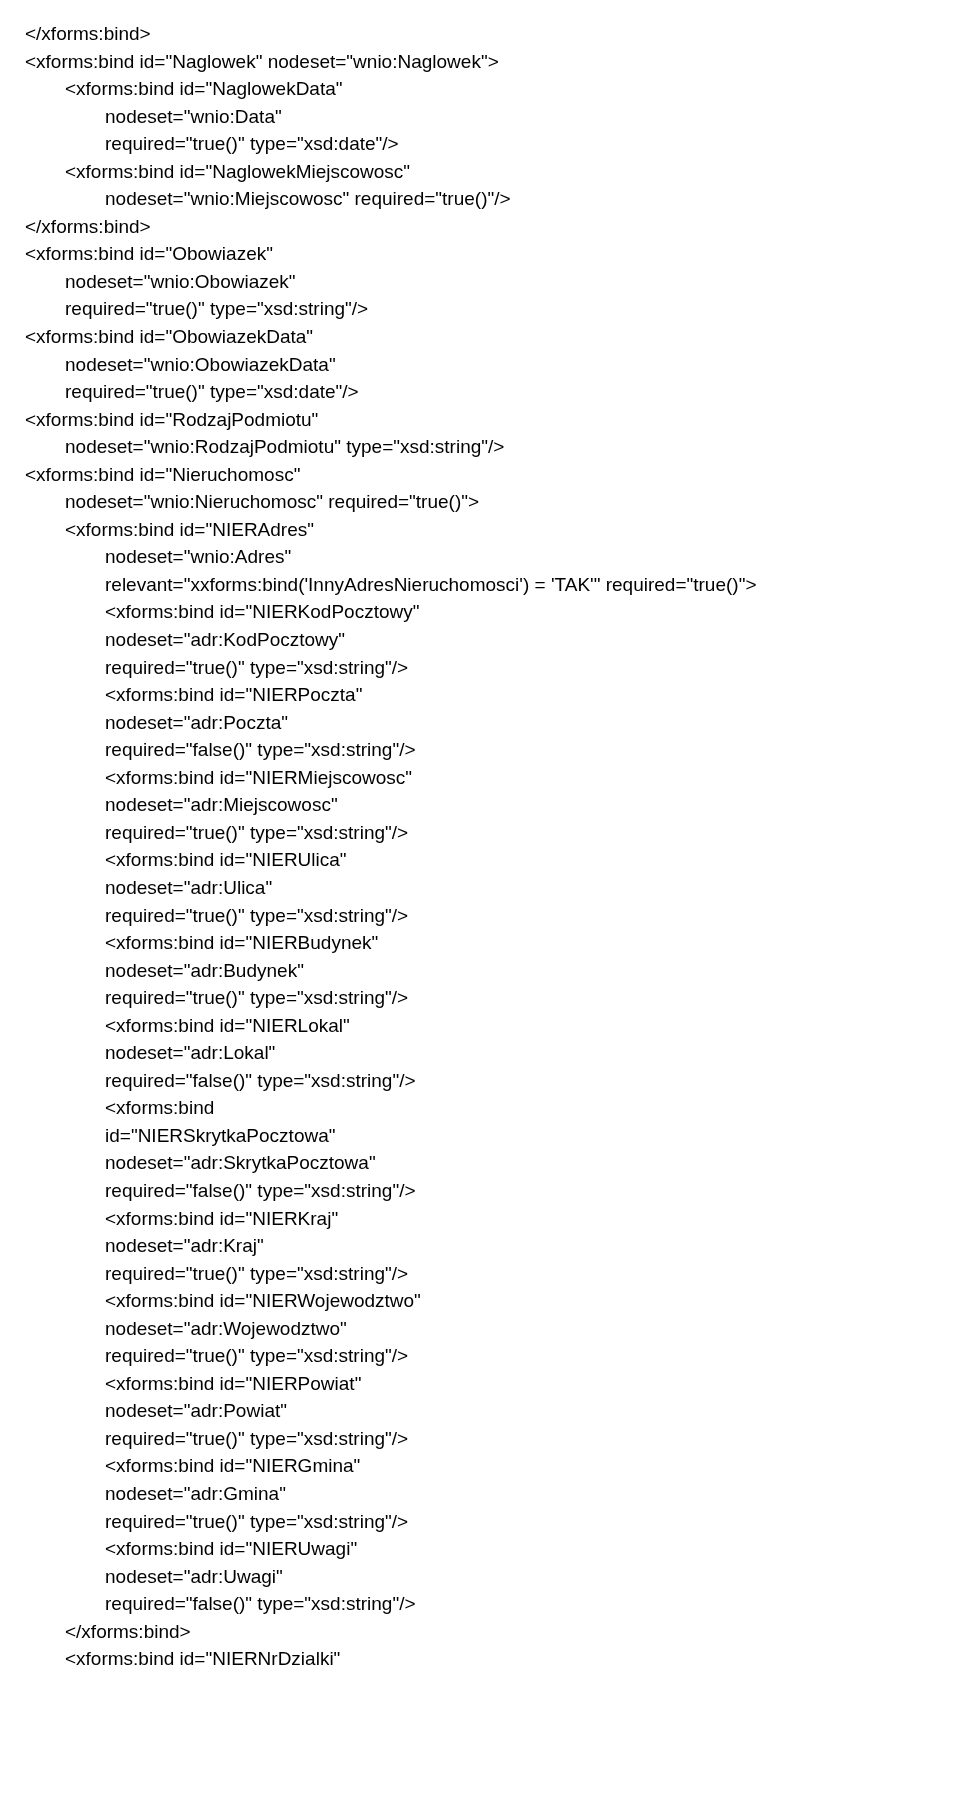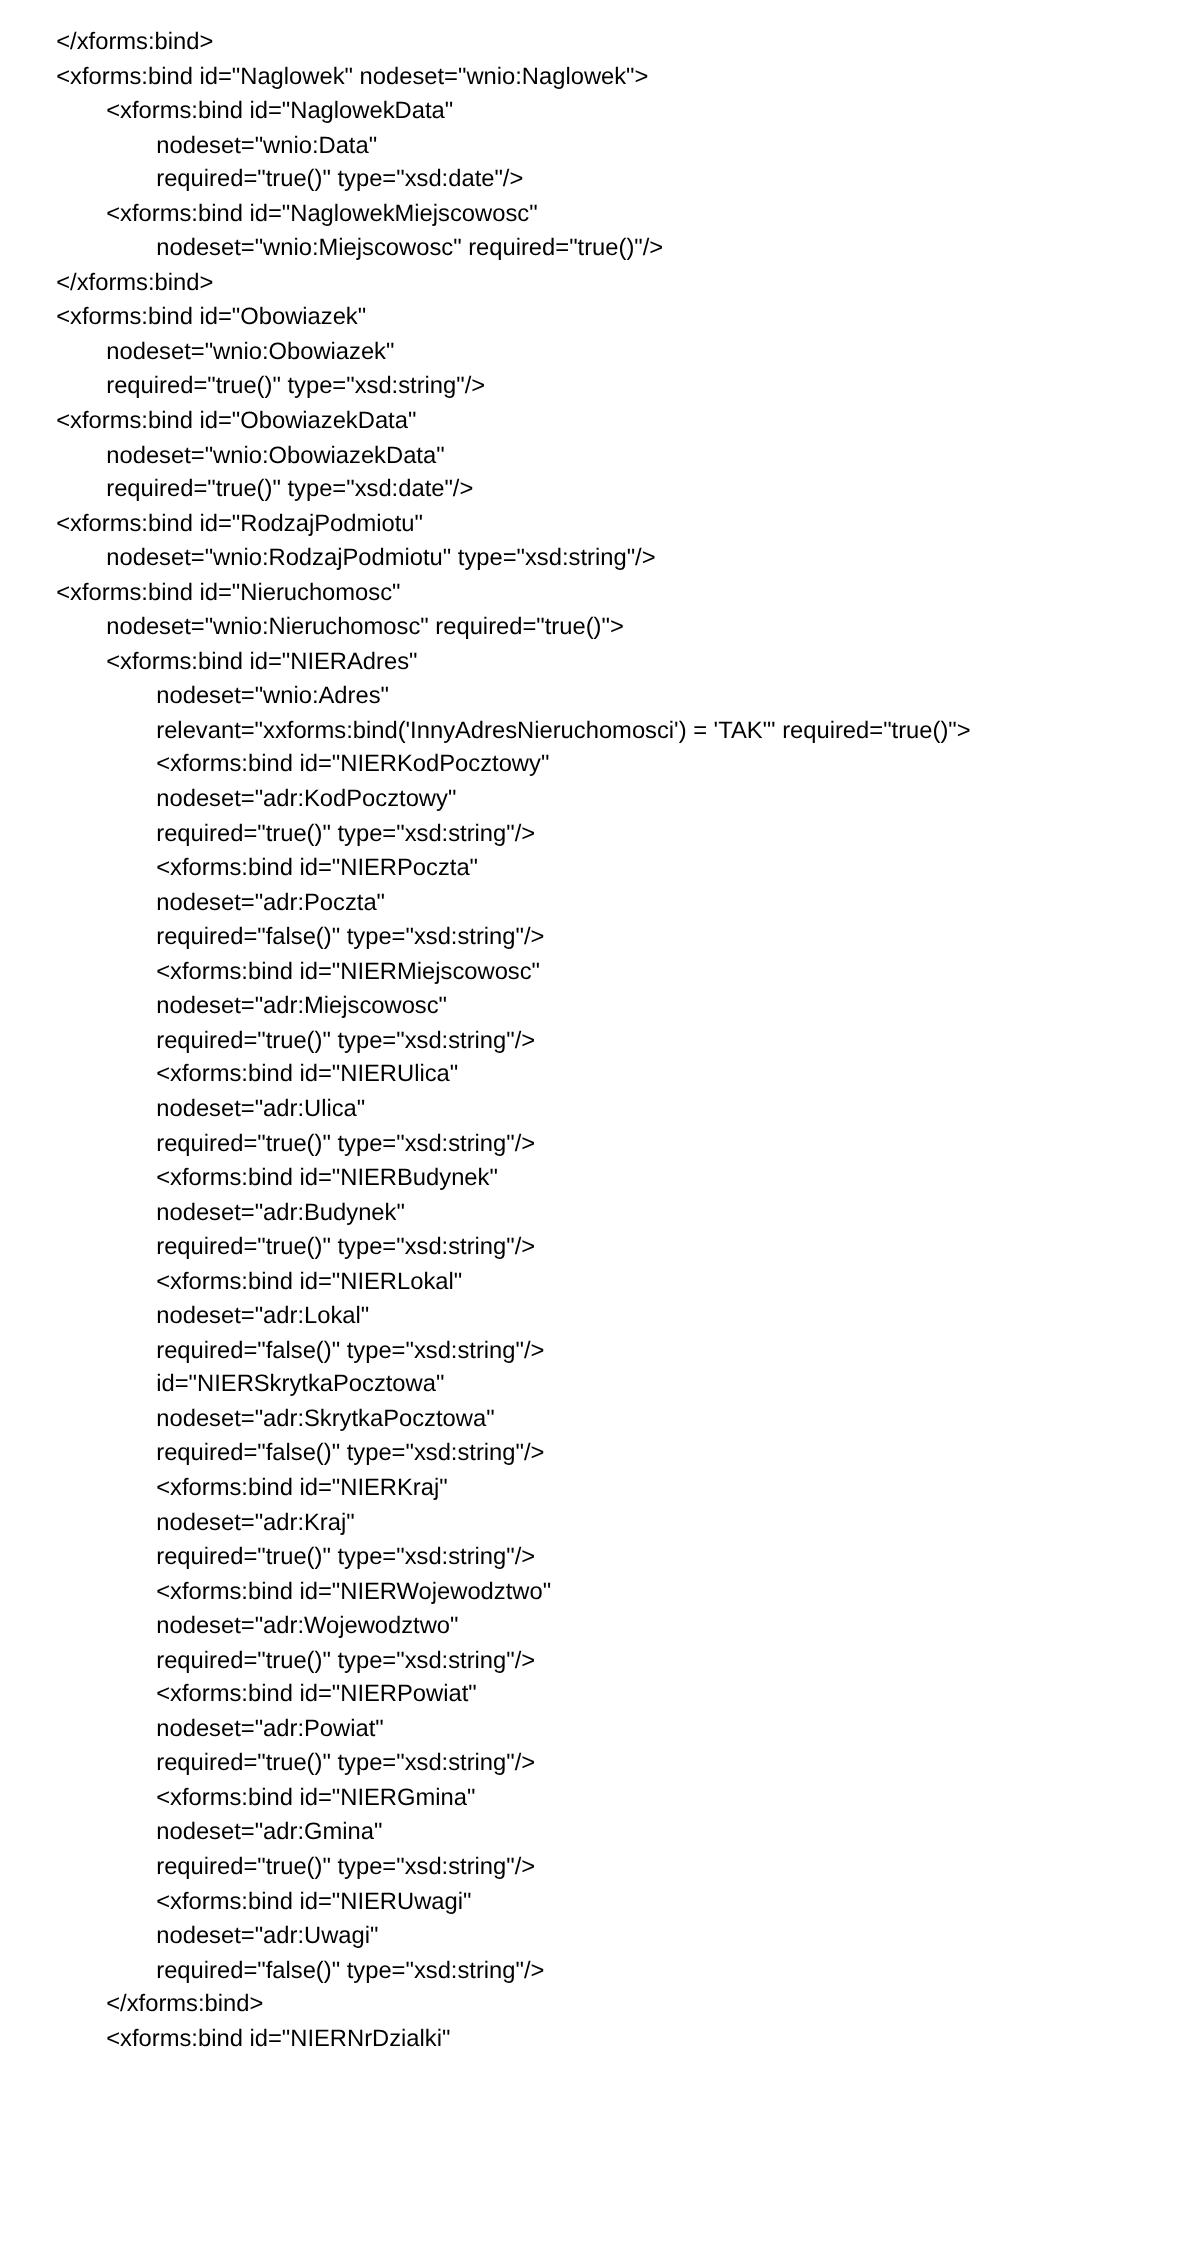--- a/index.html
+++ b/index.html
@@ -9,21 +9,20 @@
     font-size: 19px;
     line-height: 1.45;
     color: #000;
     background: #fff;
     width: 960px;
     box-sizing: border-box;
   }
   .line {
     white-space: pre;
     font-family: Arial, Helvetica, sans-serif;
-    margin-left: 20px;
   }
   .i1 { padding-left: 40px; }
   .i2 { padding-left: 80px; }
 </style>
 </head>
 <body>
 
 <div id="code-container">
     <div class="line i0">&lt;/xforms:bind&gt;</div>
     <div class="line i0">&lt;xforms:bind id="Naglowek" nodeset="wnio:Naglowek"&gt;</div>
@@ -57,20 +56,21 @@
     <div class="line i2">required="true()" type="xsd:string"/&gt;</div>
     <div class="line i2">&lt;xforms:bind id="NIERUlica"</div>
     <div class="line i2">nodeset="adr:Ulica"</div>
     <div class="line i2">required="true()" type="xsd:string"/&gt;</div>
     <div class="line i2">&lt;xforms:bind id="NIERBudynek"</div>
     <div class="line i2">nodeset="adr:Budynek"</div>
     <div class="line i2">required="true()" type="xsd:string"/&gt;</div>
     <div class="line i2">&lt;xforms:bind id="NIERLokal"</div>
     <div class="line i2">nodeset="adr:Lokal"</div>
     <div class="line i2">required="false()" type="xsd:string"/&gt;</div>
+    <div class="line i2">&lt;xforms:bind</div>
     <div class="line i2">id="NIERSkrytkaPocztowa"</div>
     <div class="line i2">nodeset="adr:SkrytkaPocztowa"</div>
     <div class="line i2">required="false()" type="xsd:string"/&gt;</div>
     <div class="line i2">&lt;xforms:bind id="NIERKraj"</div>
     <div class="line i2">nodeset="adr:Kraj"</div>
     <div class="line i2">required="true()" type="xsd:string"/&gt;</div>
     <div class="line i2">&lt;xforms:bind id="NIERWojewodztwo"</div>
     <div class="line i2">nodeset="adr:Wojewodztwo"</div>
     <div class="line i2">required="true()" type="xsd:string"/&gt;</div>
     <div class="line i2">&lt;xforms:bind id="NIERPowiat"</div>

